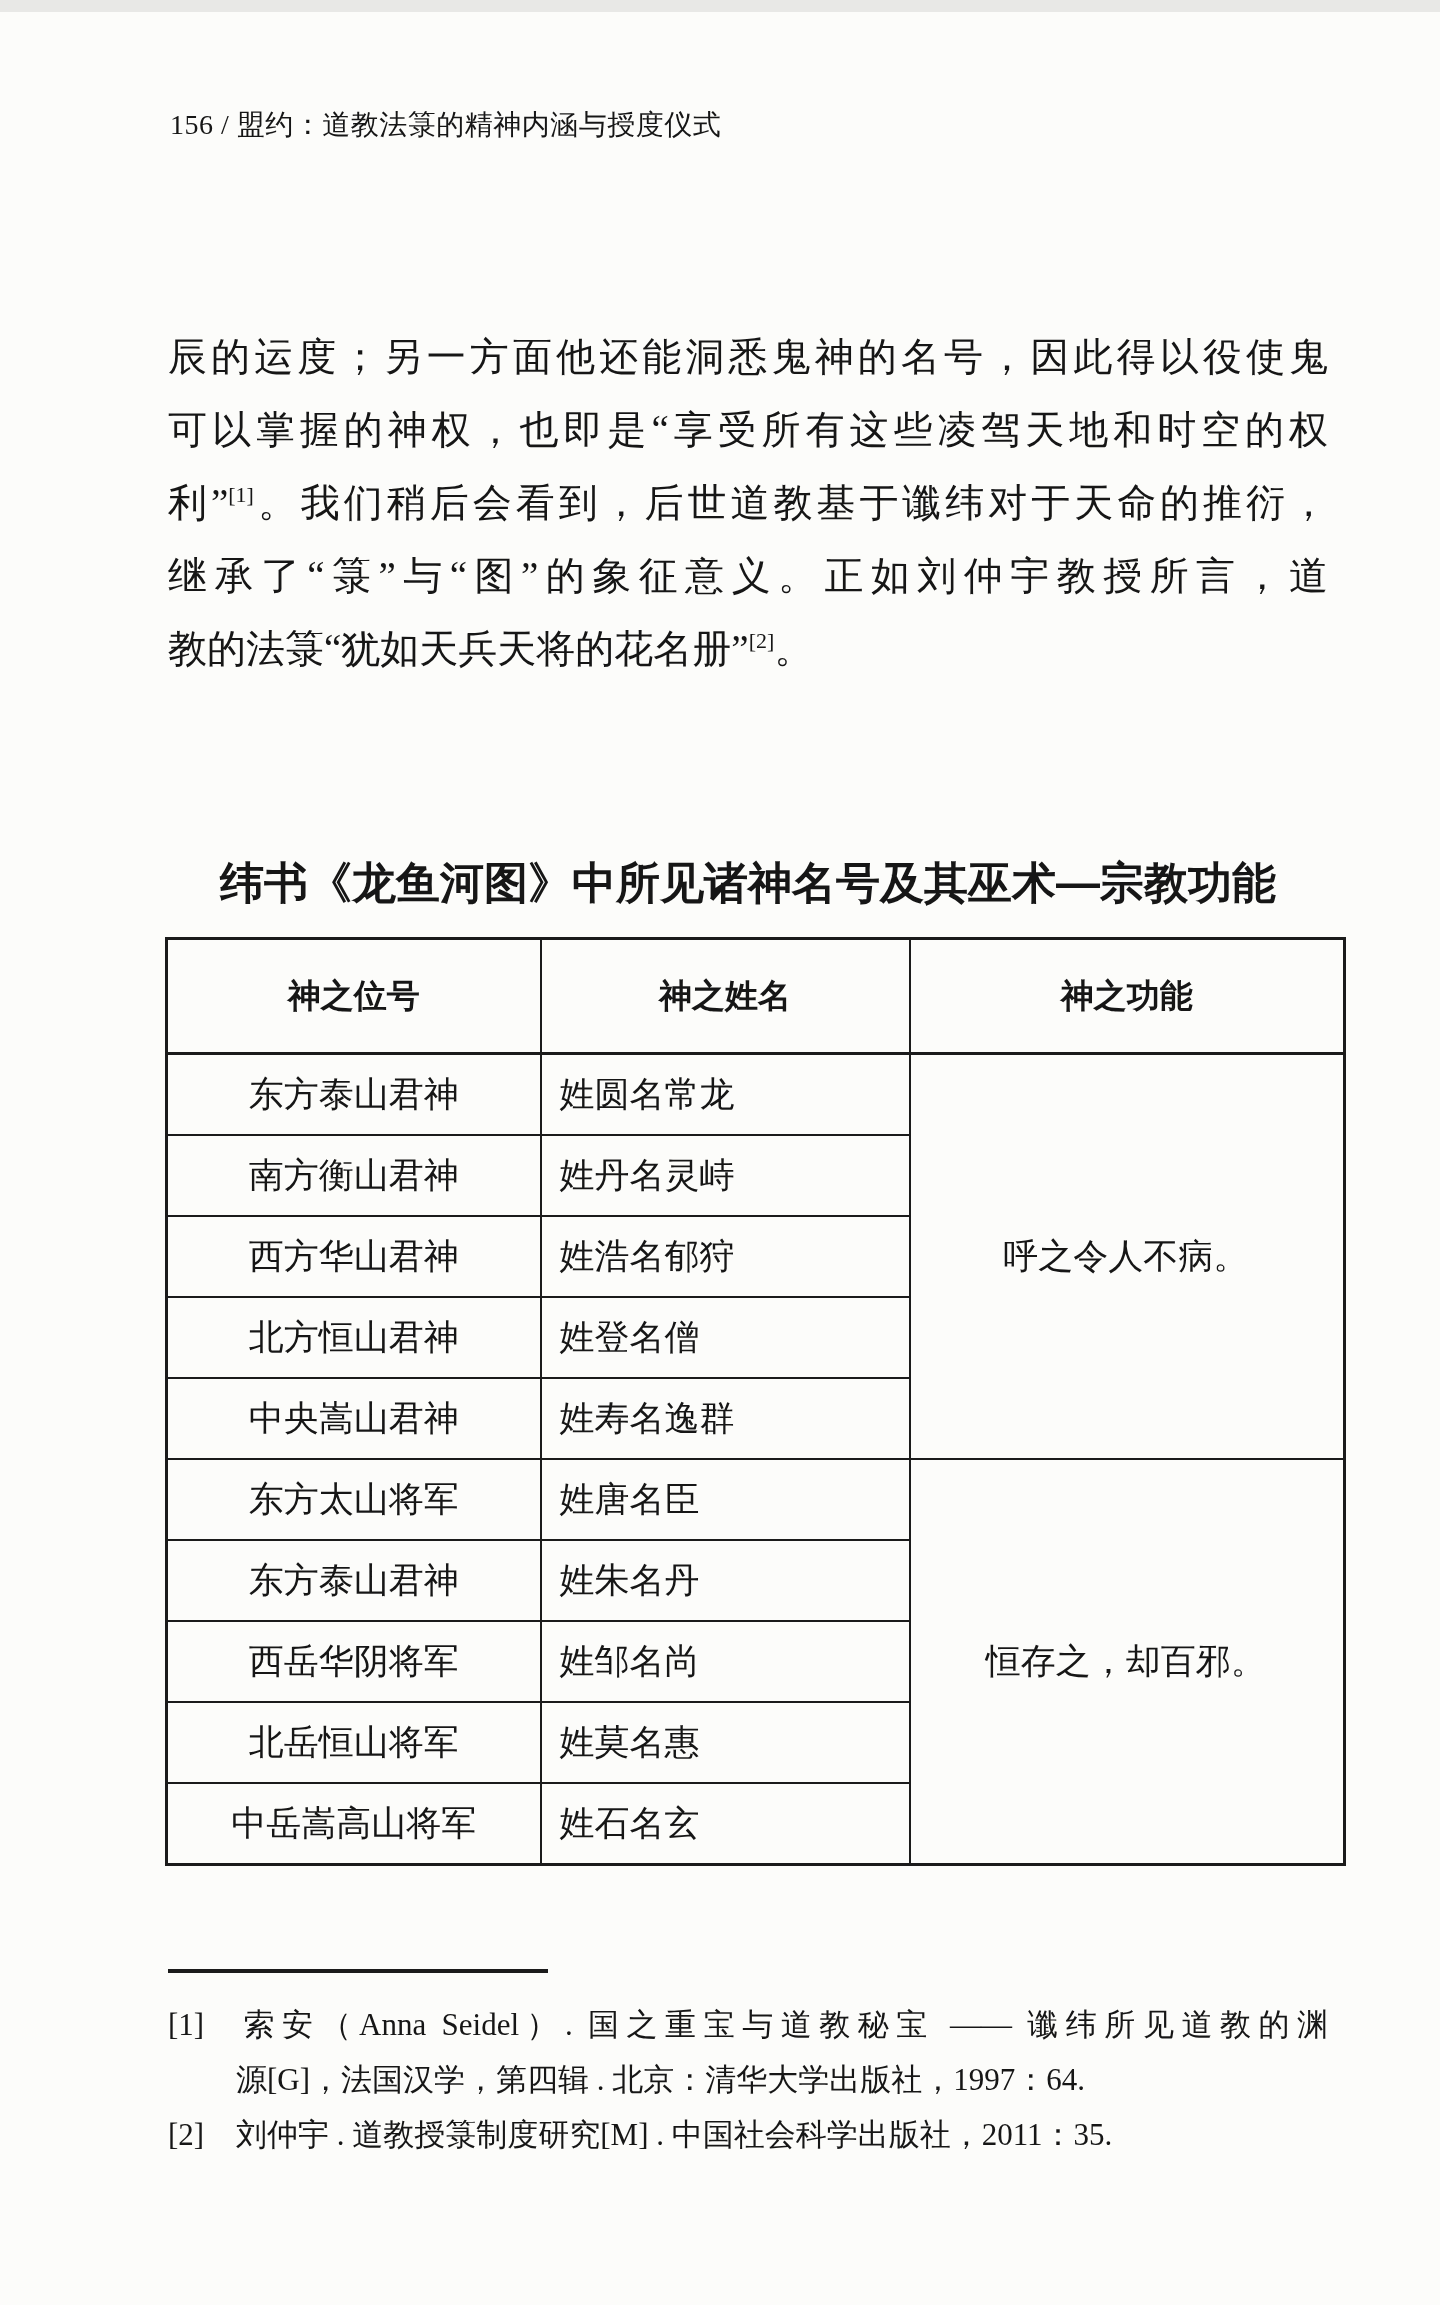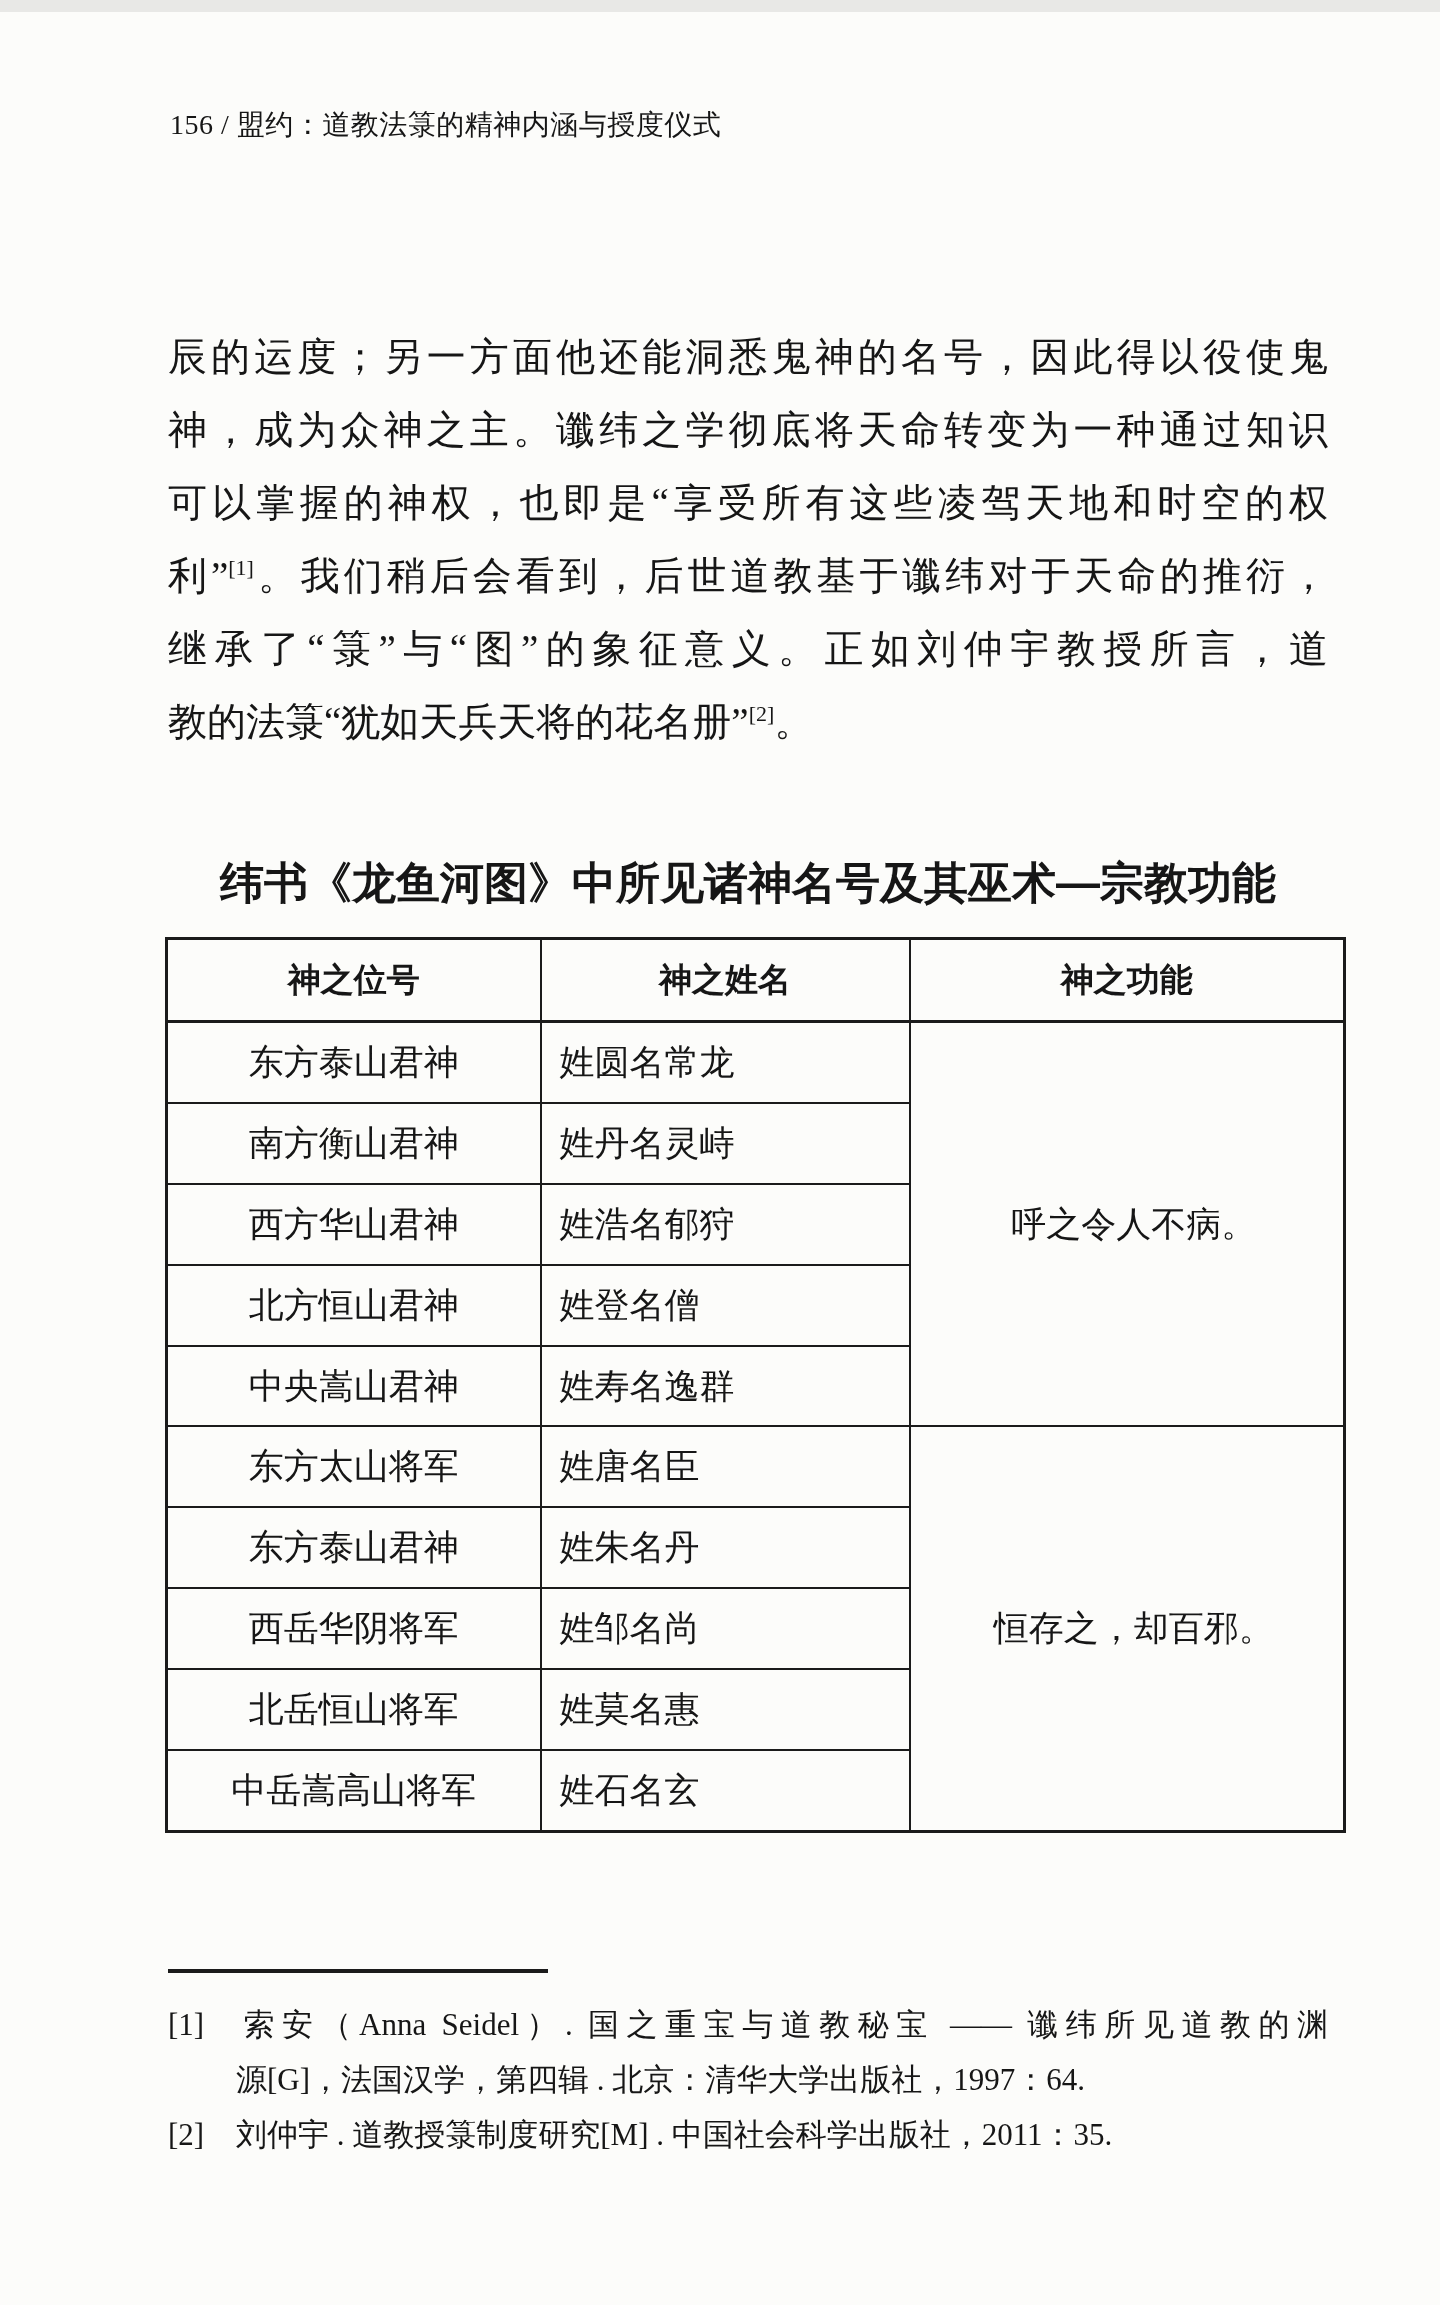--- a/index.html
+++ b/index.html
@@ -42,21 +42,21 @@
     font-weight:bold;font-size:44px;line-height:44px;
   }
   
   .deity-table{
     position:absolute;left:165px;top:925px;
     width:1178px;height:896px;
     border-collapse:collapse;table-layout:fixed;
   }
   .deity-table th,.deity-table td{
     border:2px solid #1b1b1b;
-    padding:0;
+    padding:16px;
     vertical-align:middle;
   }
   .deity-table{border:3px solid #1b1b1b;}
   .deity-table th{
     height:80px;
     font-family:"Liberation Sans","DejaVu Sans",sans-serif;
     font-weight:bold;font-size:33px;
     text-align:center;
     border-bottom:3px solid #1b1b1b;
   }
@@ -80,21 +80,20 @@
 </style>
 </head>
 <body>
 
 <div class="page">
 
   <div class="running-head">156 / 盟约：道教法箓的精神内涵与授度仪式</div>
 
   <div class="body-text">
     <div class="p-line">辰的运度；另一方面他还能洞悉鬼神的名号，因此得以役使鬼</div>
-    <div class="p-line">神，成为众神之主。谶纬之学彻底将天命转变为一种通过知识</div>
     <div class="p-line">可以掌握的神权，也即是“享受所有这些凌驾天地和时空的权</div>
     <div class="p-line"><span>利”</span><sup class="fnref">[1]</sup><span>。我们稍后会看到，后世道教基于谶纬对于天命的推衍，</span></div>
     <div class="p-line">继承了“箓”与“图”的象征意义。正如刘仲宇教授所言，道</div>
     <div class="p-line last"><span>教的法箓“犹如天兵天将的花名册”</span><sup class="fnref">[2]</sup><span>。</span></div>
   </div>
 
   <div class="tbl-title">纬书《龙鱼河图》中所见诸神名号及其巫术—宗教功能</div>
 
   <table class="deity-table">
     <colgroup>

